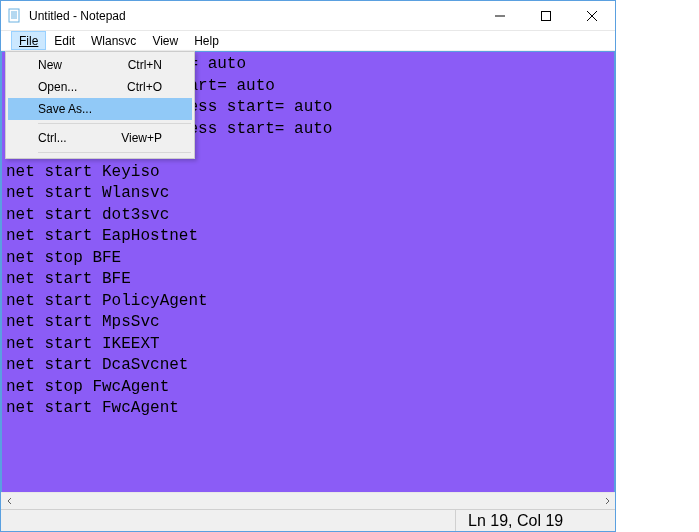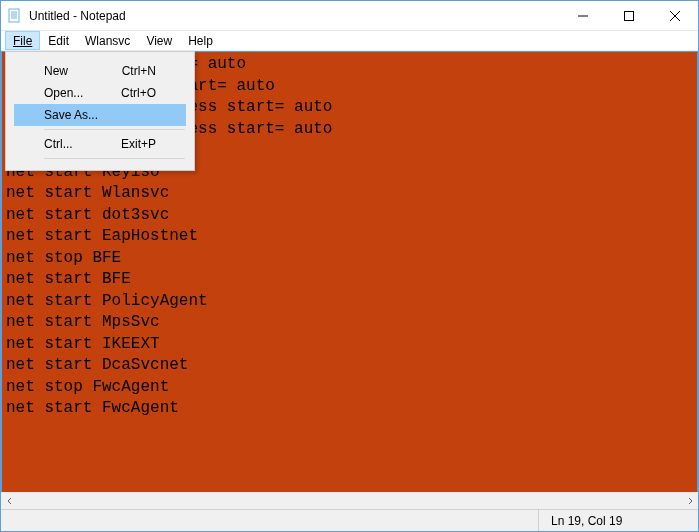--- a/index.html
+++ b/index.html
@@ -5,24 +5,24 @@
   * { box-sizing: border-box; }
   html, body {
     margin: 0; padding: 0;
     width: 699px; height: 532px;
     font-family: "Segoe UI", Tahoma, sans-serif;
     font-size: 12px;
     background: #fff;
     overflow: hidden;
   }
   .window {
-    width: 699px; height: 532px;
+    width: 616px; height: 532px;
     border: 1px solid #5aa0e0;
     display: flex; flex-direction: column;
-    background: #c2410c;
+    background: #8b5cf6;
     position: relative;
   }
   
   .titlebar {
     height: 30px;
     background: #fff;
     display: flex; align-items: center;
     padding-left: 6px;
     border-bottom: 1px solid #e8e8e8;
   }
@@ -38,21 +38,21 @@
   .titlebar .spacer { flex: 1; }
   .winbtn {
     width: 46px; height: 30px;
     display: flex; align-items: center; justify-content: center;
     color: #000;
   }
   
   .menubar {
     height: 20px;
     display: flex; align-items: stretch;
-    padding: 0 4px;
+    padding: 0 10px;
     background: #fff;
     border-bottom: 1px solid #f0f0f0;
     font-size: 12px;
   }
   .menuitem {
     padding: 2px 8px 2px 8px;
     display: flex; align-items: center;
     cursor: default;
   }
   .menuitem.open {
@@ -93,39 +93,39 @@
     width: 17px; height: 17px;
     display: flex; align-items: center; justify-content: center;
     color: #606060;
   }
   
   .statusbar {
     height: 22px;
     border-top: 1px solid #d0d0d0;
     background: #f0f0f0;
     display: flex; align-items: center;
-    font-size: 12px;
+    font-size: 16px;
     color: #000;
   }
   .statusbar .cell {
     border-left: 1px solid #d0d0d0;
     padding: 0 12px;
     height: 100%;
     display: flex; align-items: center;
   }
   .statusbar .grow { flex: 1; }
   
   .dropdown {
     position: absolute;
     left: 4px; top: 50px;
     width: 190px;
     background: #f0f0f0;
     border: 1px solid #cccccc;
     box-shadow: 2px 2px 4px rgba(0,0,0,0.2);
-    padding: 8px;
+    padding: 2px;
     z-index: 100;
   }
   .dropdown .dmi {
     height: 22px;
     display: flex; align-items: center;
     padding: 0 30px 0 30px;
     position: relative;
     cursor: default;
   }
   .dropdown .dmi .lbl { flex: 1; }
@@ -239,18 +239,18 @@
       <span class="lbl">Open...</span>
       <span class="sc">Ctrl+O</span>
     </div>
     <div class="dmi hl">
       <span class="lbl">Save As...</span>
       <span class="sc"></span>
     </div>
     <div class="sep"></div>
     <div class="dmi">
       <span class="lbl">Ctrl...</span>
-      <span class="sc">Exit+P</span>
+      <span class="sc">View+P</span>
     </div>
     <div class="sep"></div>
   </div>
 
 </div>
 
 </body></html>

